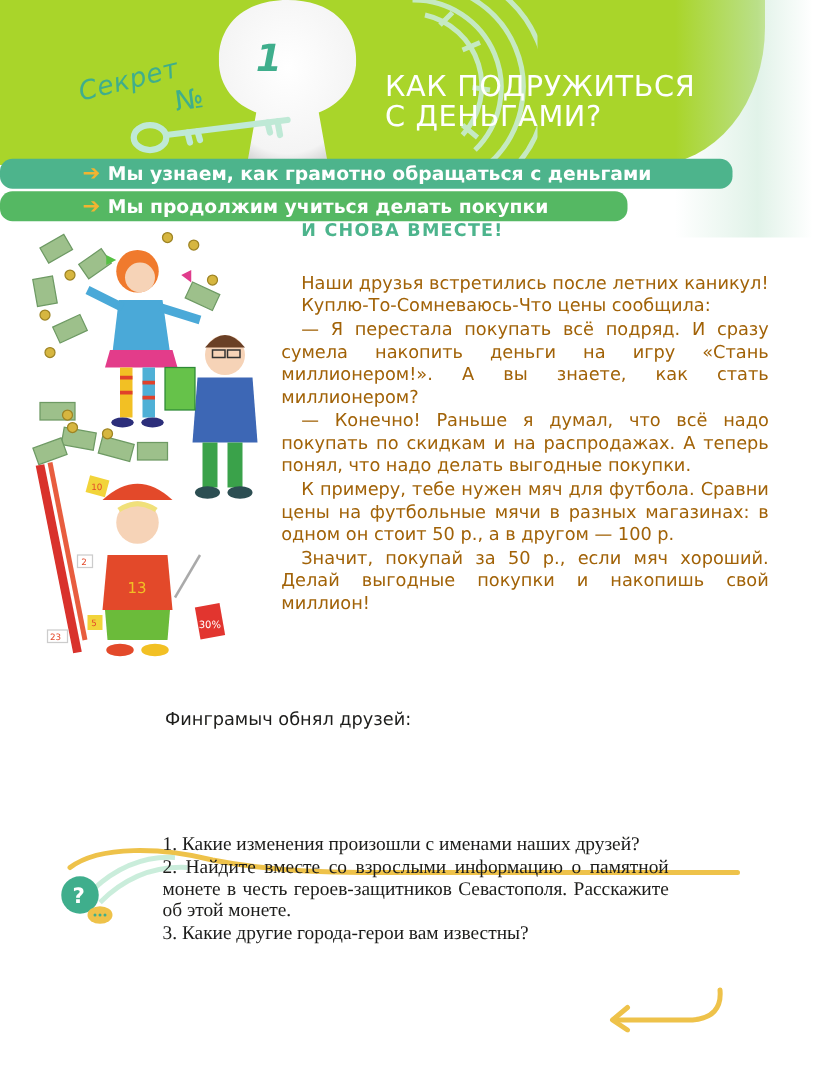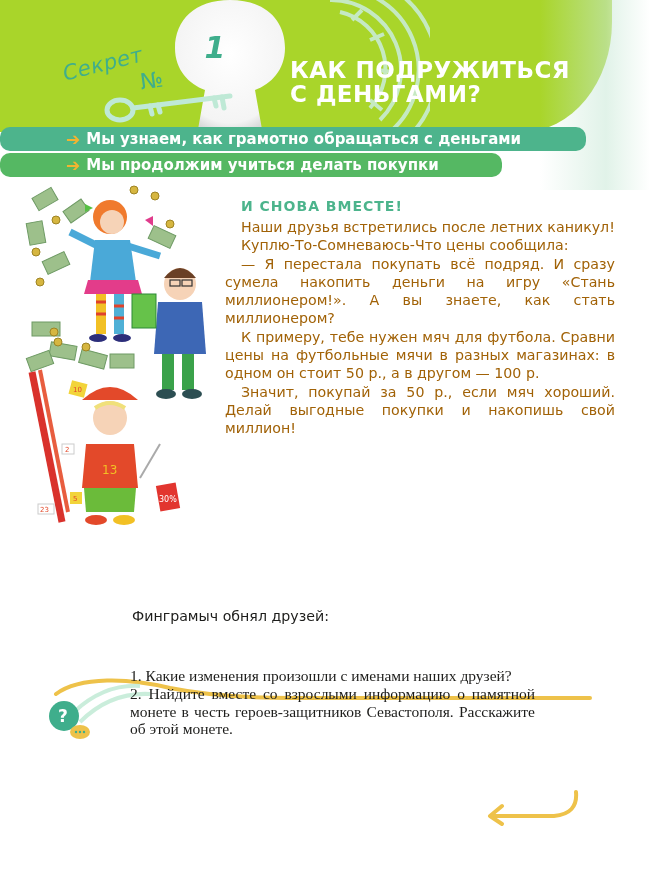--- a/index.html
+++ b/index.html
@@ -30,56 +30,56 @@
   .secret-no {
     position:absolute; left:140px; top:68px; font-size:22px; color:#3fae8c;
     transform:rotate(-8deg);
   }
   .key-icon { position:absolute; left:100px; top:88px; }
   .secret-number {
     position:absolute; left:200px; top:30px; width:30px; text-align:center;
     font-size:30px; color:#3fae8c; font-style:italic; font-weight:bold;
   }
   .title {
-    position:absolute; left:290px; top:58px;
-    font-family:"DejaVu Sans", sans-serif; font-weight:bold; font-size:23px;
+    position:absolute; left:308px; top:58px;
+    font-family:"DejaVu Sans", sans-serif; font-weight:normal; font-size:23px;
     line-height:24px; color:#ffffff; letter-spacing:0.5px;
   }
 
   
   .goal {
     position:absolute; left:0; height:24px; border-radius:0 10px 10px 0;
     display:flex; align-items:center; padding-left:66px;
     font-family:"DejaVu Sans", sans-serif; font-weight:bold; font-size:15px; color:#ffffff;
     border-top-left-radius:10px; border-bottom-left-radius:10px;
   }
   .goal-1 { top:127px; width:586px; background:#4db48c; }
   .goal-2 { top:153px; width:502px; background:#55b863; }
   .goal .arrow { color:#f2b431; font-size:17px; margin-right:6px; font-weight:bold; }
 
   
   .illustration { position:absolute; left:10px; top:182px; width:215px; height:360px; }
 
   
   .section-heading {
-    position:absolute; left:241px; top:198px;
+    position:absolute; left:241px; top:177px;
     font-family:"DejaVu Sans", sans-serif; font-weight:bold; font-size:14px; color:#4cb48c; letter-spacing:1px;text-align:center;
   }
   .story {
     position:absolute; left:225px; top:218px; width:390px;
     font-family:"DejaVu Sans", sans-serif; font-size:14.2px; line-height:18.3px;
     text-align:justify; color:#a16207;
   }
   .story p { text-indent:16px; }
   .story-wide {
     position:absolute; left:116px; top:567px; width:499px;
     font-family:"DejaVu Sans", sans-serif; font-size:14.2px; line-height:18.3px;
     text-align:justify; color:#1d1d1b;
   }
-  .story-wide p { text-indent:16px;margin-top:40px; }
+  .story-wide p { text-indent:16px; }
 
   
   .q-deco { position:absolute; left:40px; top:672px; }
   .questions {
     position:absolute; left:130px; top:667px; width:405px;
     font-family:"Liberation Serif", serif; font-size:15.5px; line-height:17.8px;
     text-align:justify; color:#1d1d1b;
   }
   .return-arrow { position:absolute; left:484px; top:786px; }
 </style>
@@ -221,20 +221,21 @@
     <text x="30" y="330">23</text>
   </g>
 </svg>
 
 <div class="section-heading">И СНОВА ВМЕСТЕ!</div>
 
 <div class="story">
   <p>Наши друзья встретились после летних каникул!</p>
   <p>Куплю-То-Сомневаюсь-Что цены сообщила:</p>
   <p>— Я перестала покупать всё подряд. И сразу сумела накопить деньги на игру «Стань миллионером!». А вы знаете, как стать миллионером?</p>
+  <p>— Конечно! Раньше я думал, что всё надо покупать по скидкам и на распродажах. А теперь понял, что надо делать выгодные покупки.</p>
   <p>К примеру, тебе нужен мяч для футбола. Сравни цены на футбольные мячи в разных магазинах: в одном он стоит 50 р., а в другом — 100 р.</p>
   <p>Значит, покупай за 50 р., если мяч хороший. Делай выгодные покупки и накопишь свой миллион!</p>
 </div>
 
 <div class="story-wide">
   <p>Финграмыч обнял друзей:</p>
 </div>
 
 <svg class="q-deco" width="560" height="80" viewBox="0 0 560 80">
   <path d="M16 22 C 40 4, 90 6, 130 16 C 160 22, 200 26, 250 26 L 550 26" stroke="#eec24a" stroke-width="4" fill="none" stroke-linecap="round"></path>
@@ -248,18 +249,19 @@
     <ellipse cx="40" cy="60" rx="10" ry="7" fill="#eec24a"></ellipse>
     <circle cx="36" cy="60" r="1.2" fill="#3fae8c"></circle>
       <circle cx="40" cy="60" r="1.2" fill="#3fae8c"></circle>
       <circle cx="44" cy="60" r="1.2" fill="#3fae8c"></circle>
   </g>
 </svg>
 
 <div class="questions">
   <div>1. Какие изменения произошли с именами наших друзей?</div>
   <div>2. Найдите вместе со взрослыми информацию о памятной монете в честь героев-защитников Севастополя. Расскажите об этой монете.</div>
+  <div>3. Какие другие города-герои вам известны?</div>
 </div>
 
 <svg class="return-arrow" width="100" height="40" viewBox="0 0 100 40">
   <path d="M92 6 Q 94 28 70 30 L 8 30" stroke="#eec24a" stroke-width="4" fill="none" stroke-linecap="round"></path>
   <path d="M18 20 L 6 30 L 18 38" stroke="#eec24a" stroke-width="4" fill="none" stroke-linecap="round" stroke-linejoin="round"></path>
 </svg>
 
 </body></html>

